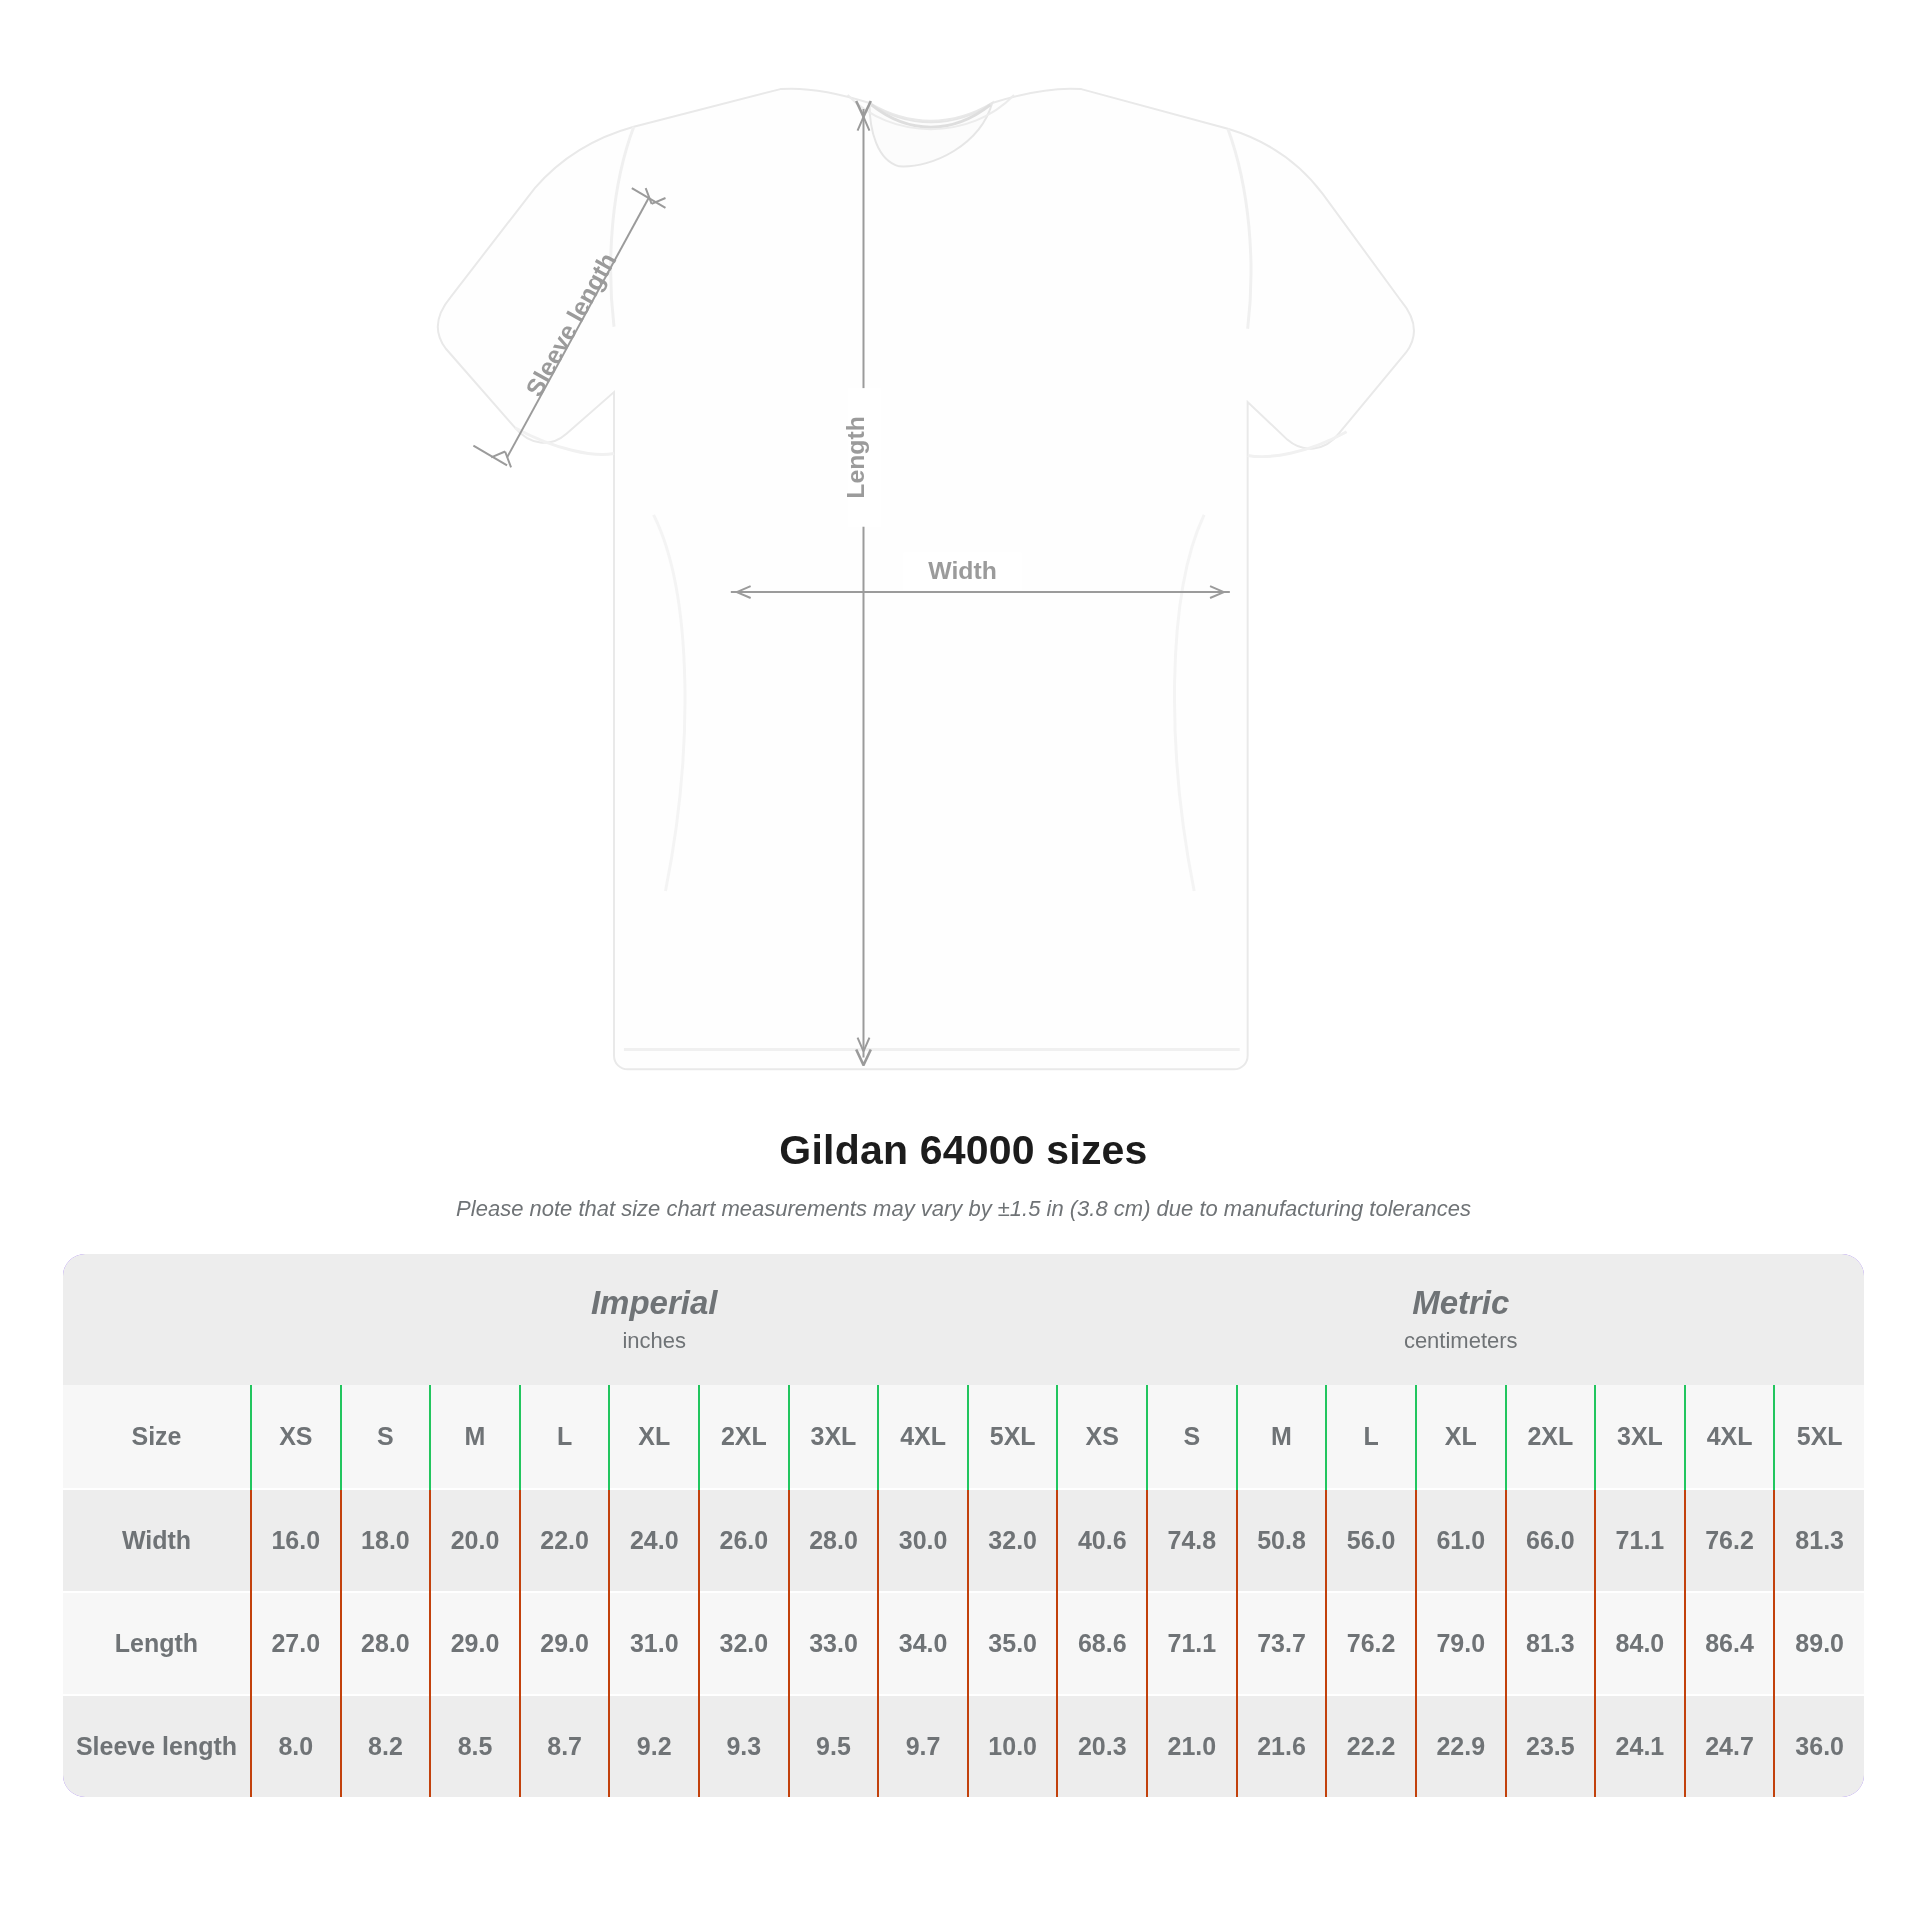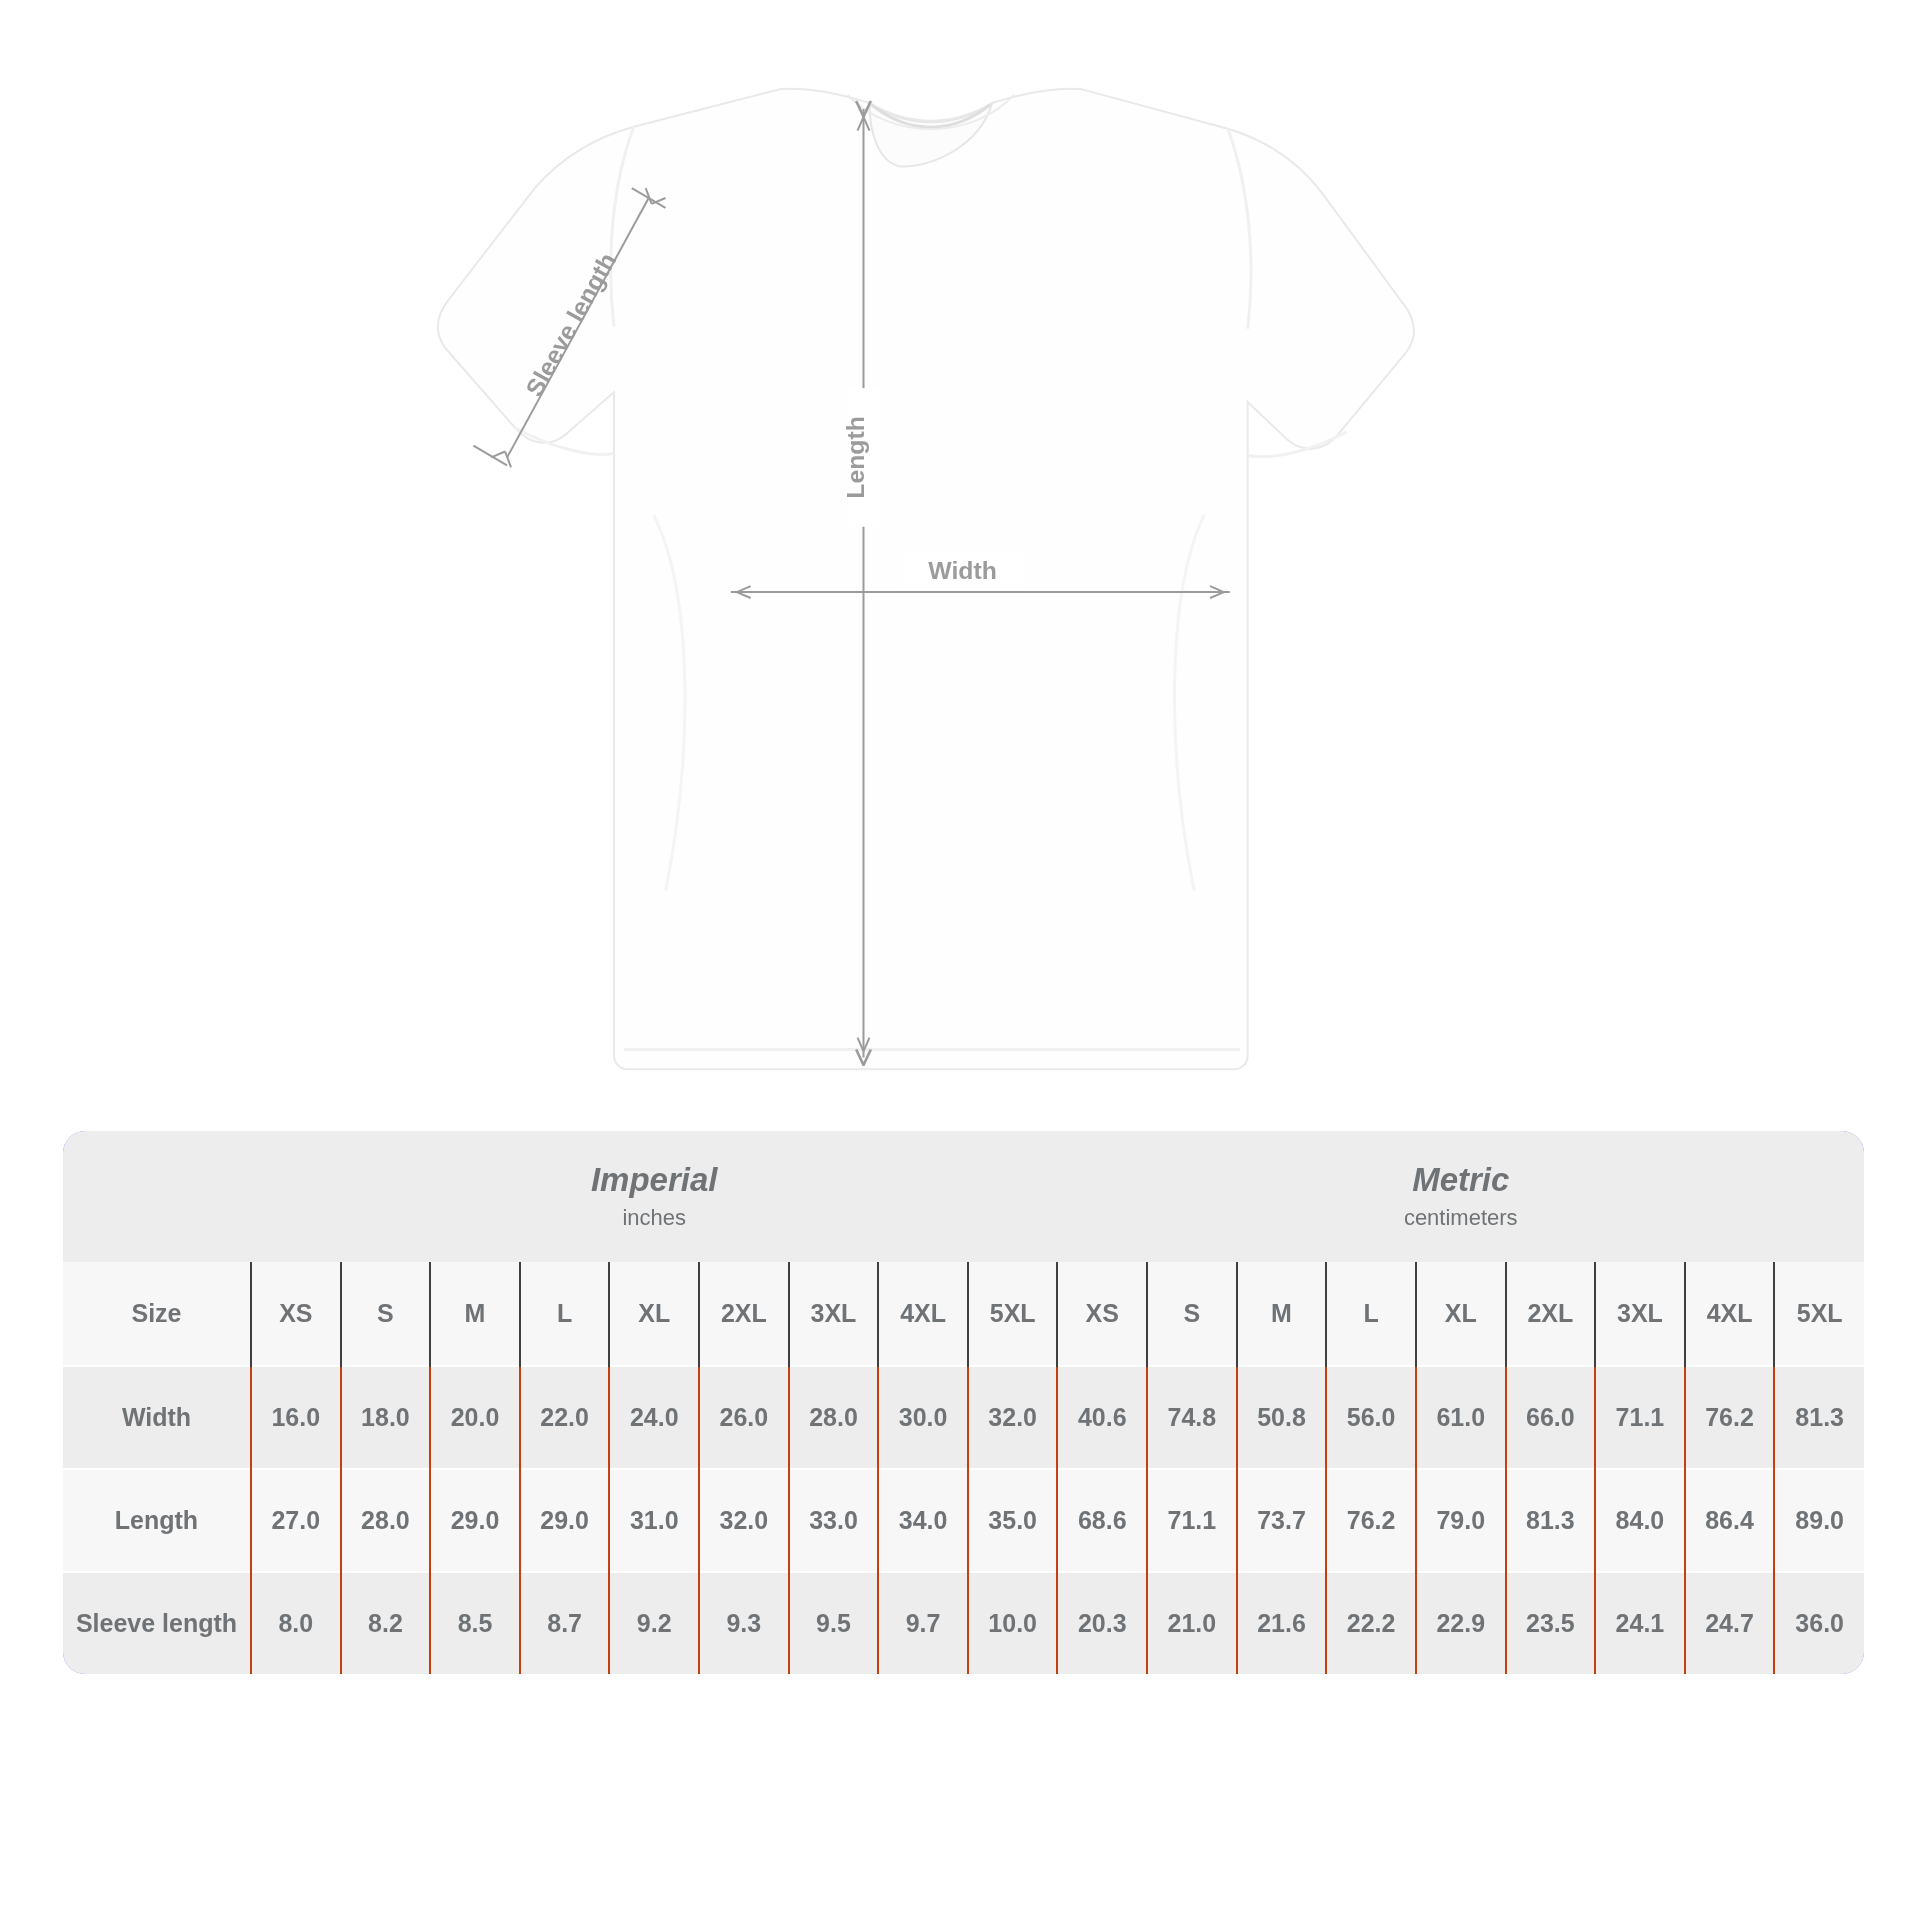--- a/index.html
+++ b/index.html
@@ -85,21 +85,21 @@
   }
   .unit-sub {
     font-size: 22px;
     font-weight: normal;
     color: #6f7376;
     line-height: 1.5;
   }
   .hdr-row td {
     height: 103px;
     background: #f7f7f7;
-    border-left: 2px solid #404040;
+    border-left: 2px solid #22c55e;
   }
   .hdr-row td:first-child { border-left: none; background:#f7f7f7; }
   .body-row td {
     height: 101px;
     border-left: 2px solid #c2410c;
     border-top: 2px solid #ffffff;
     font-weight: normal;
     color: #58595b;
   }
   .body-row td:first-child { border-left: none; }
@@ -185,20 +185,24 @@
         <line x1="655" y1="200" x2="512" y2="462" stroke="#9b9b9b" stroke-width="2"></line>
         <path d="M658,206 L652,190 M658,206 L672,200" fill="none" stroke="#9b9b9b" stroke-width="2"></path>
         <path d="M510,456 L516,472 M510,456 L496,462" fill="none" stroke="#9b9b9b" stroke-width="2"></path>
         <line x1="638" y1="190" x2="672" y2="210" stroke="#9b9b9b" stroke-width="2"></line>
         <line x1="478" y1="450" x2="512" y2="470" stroke="#9b9b9b" stroke-width="2"></line>
         <text x="584" y="332" transform="rotate(-61 584 332)" text-anchor="middle" font-family="Liberation Sans, sans-serif" font-size="25" font-weight="bold" fill="#9b9b9b">Sleeve length</text>
       </g>
     </svg>
   </div>
 
+  <div class="title-block">
+    <div class="chart-title">Gildan 64000 sizes</div>
+    <div class="chart-note">Please note that size chart measurements may vary by ±1.5 in (3.8 cm) due to manufacturing tolerances</div>
+  </div>
 
   <div class="table-wrap">
     <table class="size-table">
       <colgroup id="colgroup">
           <col style="width: 188px;">
           <col>
           <col>
           <col>
           <col>
           <col>

